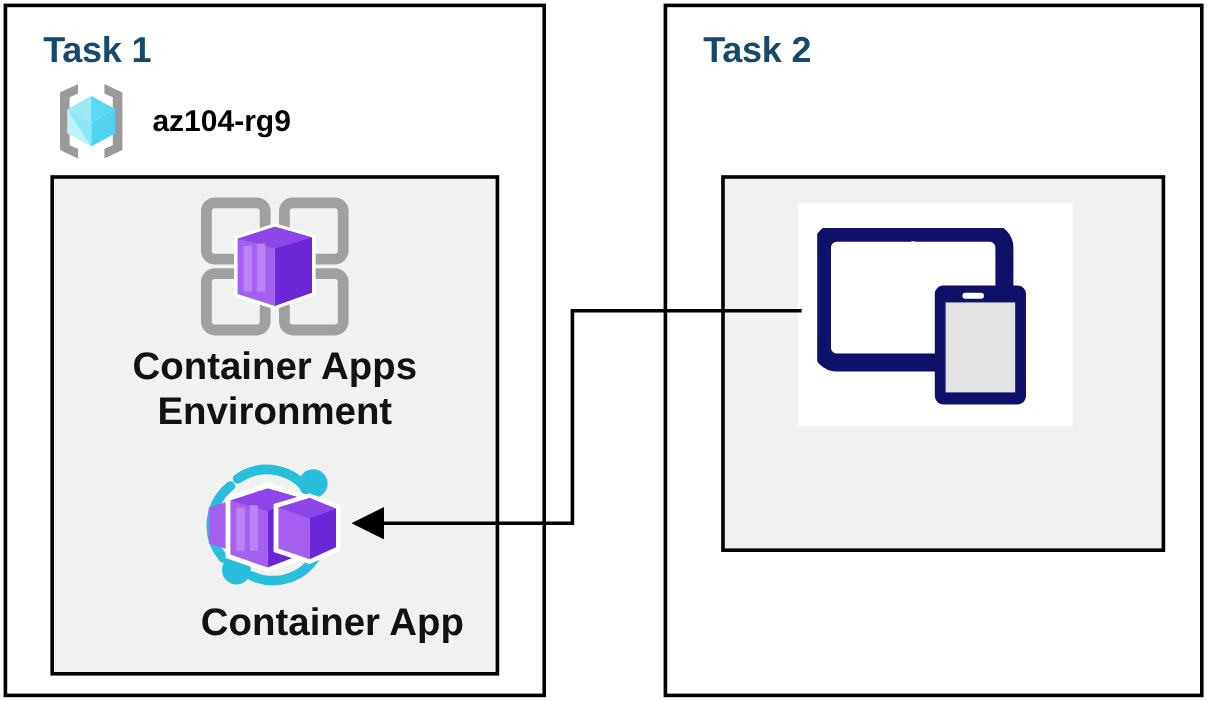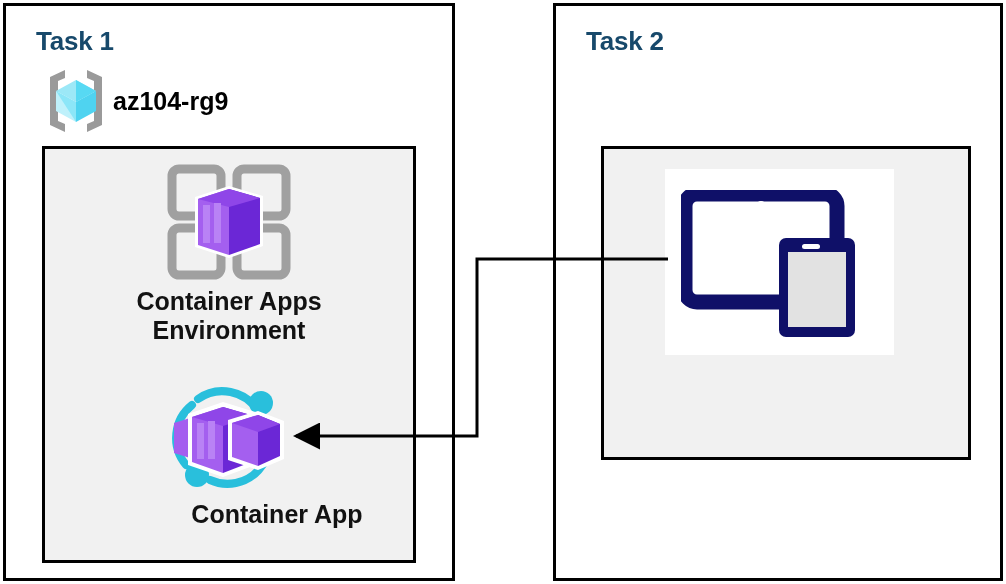--- a/index.html
+++ b/index.html
@@ -26,21 +26,21 @@
     position: absolute;
     background: #ffffff;
     border: 3px solid #000000;
     box-sizing: border-box;
   }
   #task1-panel { left: 3px;   top: 3px; width: 452px; height: 578px; }
   #task2-panel { left: 553px; top: 3px; width: 450px; height: 578px; }
 
   .task-title {
     position: absolute;
-    font-size: 26px;
+    font-size: 30px;
     font-weight: bold;
     color: #17496b;
     letter-spacing: -0.2px;
     white-space: nowrap;
   }
   #task1-title { left: 30px; top: 20px; }
   #task2-title { left: 30px; top: 20px; }
 
   
   .gray-box {
@@ -52,33 +52,34 @@
   #env-box  { left: 36px;  top: 140px; width: 374px; height: 417px; }
   #test-box { left: 45px;  top: 140px; width: 370px; height: 314px; }
 
   
   #rg-row {
     position: absolute;
     left: 33px;
     top: 58px;
     display: flex;
     align-items: center;
+    gap: 14px;
   }
   #rg-label {
     font-size: 25px;
     font-weight: bold;
     color: #000000;
     white-space: nowrap;
   }
 
   
   .node-label {
     position: absolute;
     text-align: center;
-    font-size: 25px;
+    font-size: 32px;
     font-weight: bold;
     color: #121212;
     line-height: 1.17;
     white-space: pre-line;
   }
   #cae-label { left: 36px; top: 281px; width: 374px; }
   #ca-label  { left: 36px; top: 494px; width: 374px; padding-left: 48px; }
 
   
   .icon-abs { position: absolute; }

